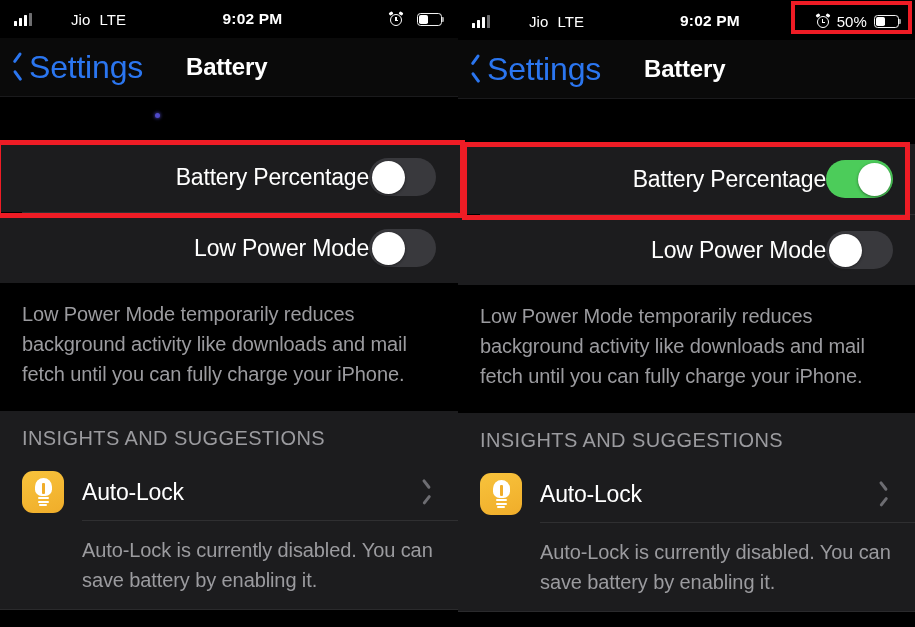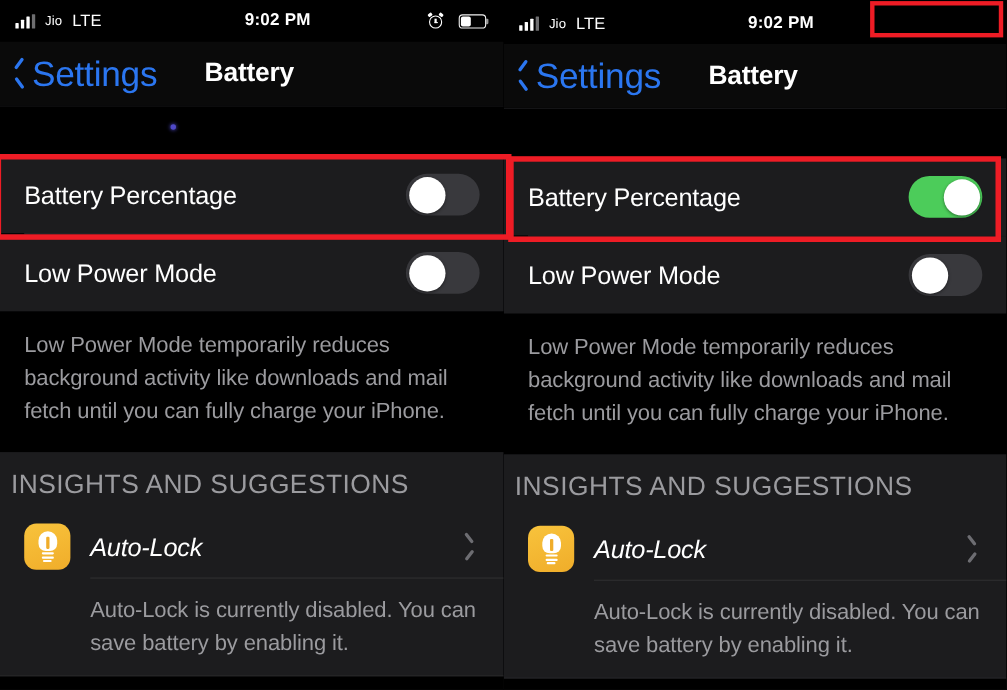--- a/index.html
+++ b/index.html
@@ -28,21 +28,21 @@
   .sb-center{position:absolute;left:0;right:0;top:0;height:38px;display:flex;align-items:center;justify-content:center;margin-left:47px;}
   .sb-right{position:absolute;right:14px;top:0;height:38px;display:flex;align-items:center;gap:7px;}
 
   .bars{display:flex;align-items:flex-end;gap:2px;height:13px;}
   .bars i{display:block;width:3px;background:#fff;border-radius:.5px;}
   .bars i:nth-child(1){height:5px;}
   .bars i:nth-child(2){height:8px;}
   .bars i:nth-child(3){height:11px;}
   .bars i:nth-child(4){height:13px;background:#6e6e70;}
 
-  .carrier{font-size:12px;letter-spacing:.1px;}
+  .carrier{font-size:15px;letter-spacing:.1px;margin-left:30px;}
   .netmode{font-size:15px;letter-spacing:.1px;}
   .sb-time{font-size:15.5px;font-weight:bold;letter-spacing:.2px;}
   .battpct{font-size:15px;letter-spacing:.1px;}
 
   .alarm{position:relative;width:14px;height:14px;}
   .alarm .face{
     position:absolute;left:1px;top:2px;width:12px;height:12px;
     border:1.6px solid #fff;border-radius:50%;box-sizing:border-box;
   }
   .alarm .ear{position:absolute;width:4px;height:3px;background:#fff;top:0px;border-radius:1px;}
@@ -91,58 +91,58 @@
   .dot{
     position:absolute;left:155px;top:16px;width:5px;height:5px;border-radius:50%;
     background:#4f49c8;box-shadow:0 0 3px 1px rgba(79,73,200,.55);
   }
 
   
   .row{
     position:relative;height:70px;background:#1c1c1e;
     display:flex;align-items:center;box-sizing:border-box;padding:0 22px;
   }
-  .row-label{color:#fff;font-size:23px;letter-spacing:-.2px;flex:1;}
+  .row-label{color:#fff;font-size:23px;letter-spacing:-.2px;flex:1;text-align:right;}
   .row-sep{height:1px;background:#2f2f31;margin-left:22px;}
 
   .switch{position:relative;width:67px;height:38px;border-radius:19px;background:#39393d;flex:0 0 auto;}
   .switch.on{background:#4ccc5a;}
   .switch .knob{
     position:absolute;top:2.5px;left:2.5px;width:33px;height:33px;border-radius:50%;
     background:#fff;box-shadow:0 1px 3px rgba(0,0,0,.45);
   }
   .switch.on .knob{left:31.5px;}
 
   
   .desc{
     background:#000;color:#9b9b9f;font-size:20px;line-height:30px;
     padding:16px 22px 22px 22px;letter-spacing:-.1px;
   }
 
   
   .insights{background:#1c1c1e;padding-top:16px;}
   .insights-hd{
-    color:#9b9b9f;font-size:24px;letter-spacing:.4px;padding:0 22px 14px 10px;
+    color:#9b9b9f;font-size:20px;letter-spacing:.4px;padding:0 22px 14px 22px;
   }
   .ins-row{display:flex;align-items:center;padding:0 22px;height:56px;}
   .bulb{
     width:42px;height:42px;border-radius:11px;flex:0 0 auto;
     background:linear-gradient(160deg,#f8c33c 0%,#f0ad2a 100%);
     position:relative;
   }
   .bulb .glass{
     position:absolute;left:12.5px;top:7px;width:17px;height:18px;border-radius:9px 9px 7px 7px;
     background:#fff;
   }
   .bulb .stem{position:absolute;left:19.5px;top:12px;width:3px;height:11px;background:#f0ad2a;border-radius:1px;}
   .bulb .base{position:absolute;left:15.5px;width:11px;height:2.2px;background:#fff;border-radius:1px;}
   .bulb .base.b1{top:26px;}
   .bulb .base.b2{top:29.5px;}
   .bulb .base.b3{top:33px;width:8px;left:17px;}
-  .ins-label{color:#fff;font-size:23px;letter-spacing:-.2px;flex:1;padding-left:18px;font-style:italic;}
+  .ins-label{color:#fff;font-size:23px;letter-spacing:-.2px;flex:1;padding-left:18px;}
   .chev-right{width:12px;height:20px;position:relative;flex:0 0 auto;margin-right:4px;}
   .chev-right:before,.chev-right:after{
     content:"";position:absolute;right:2px;width:11px;height:2.6px;background:#6d6d72;border-radius:2px;
   }
   .chev-right:before{top:5px;transform:rotate(52deg);transform-origin:right center;}
   .chev-right:after{top:11.5px;transform:rotate(-52deg);transform-origin:right center;}
   .ins-sep{height:1px;background:#2f2f31;margin-left:82px;}
   .ins-desc{
     color:#9b9b9f;font-size:20px;line-height:30px;letter-spacing:-.1px;
     padding:14px 22px 14px 82px;
@@ -256,20 +256,35 @@
               <i></i>
               <i></i>
               <i></i>
             </span>
           <span class="carrier">Jio</span>
           <span class="netmode">LTE</span>
         </div>
         <div class="sb-center">
           <span class="sb-time">9:02 PM</span>
         </div>
+        <div class="sb-right">
+          <span class="alarm">
+            <span class="ear l"></span>
+              <span class="ear r"></span>
+            <span class="face"></span>
+              <span class="hand v"></span>
+              <span class="hand h"></span>
+          </span>
+          <span class="battpct">50%</span>
+          <span class="batticon">
+            <span class="shell"></span>
+              <span class="fill"></span>
+              <span class="cap"></span>
+          </span>
+        </div>
       </div>
 
       <div class="navbar">
         <div class="nav-back">
           <span class="chev-back"></span>
           <span class="nav-back-label">Settings</span>
         </div>
         <div class="nav-title">Battery</div>
       </div>
       <div class="navrule"></div>

